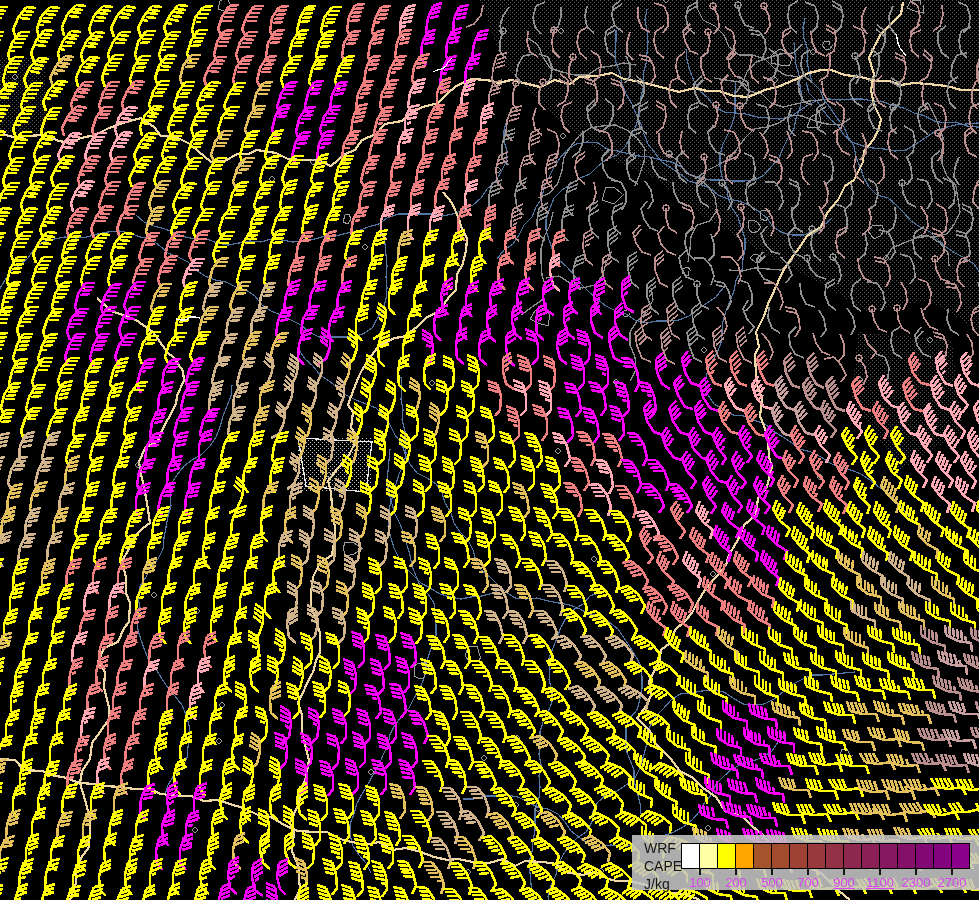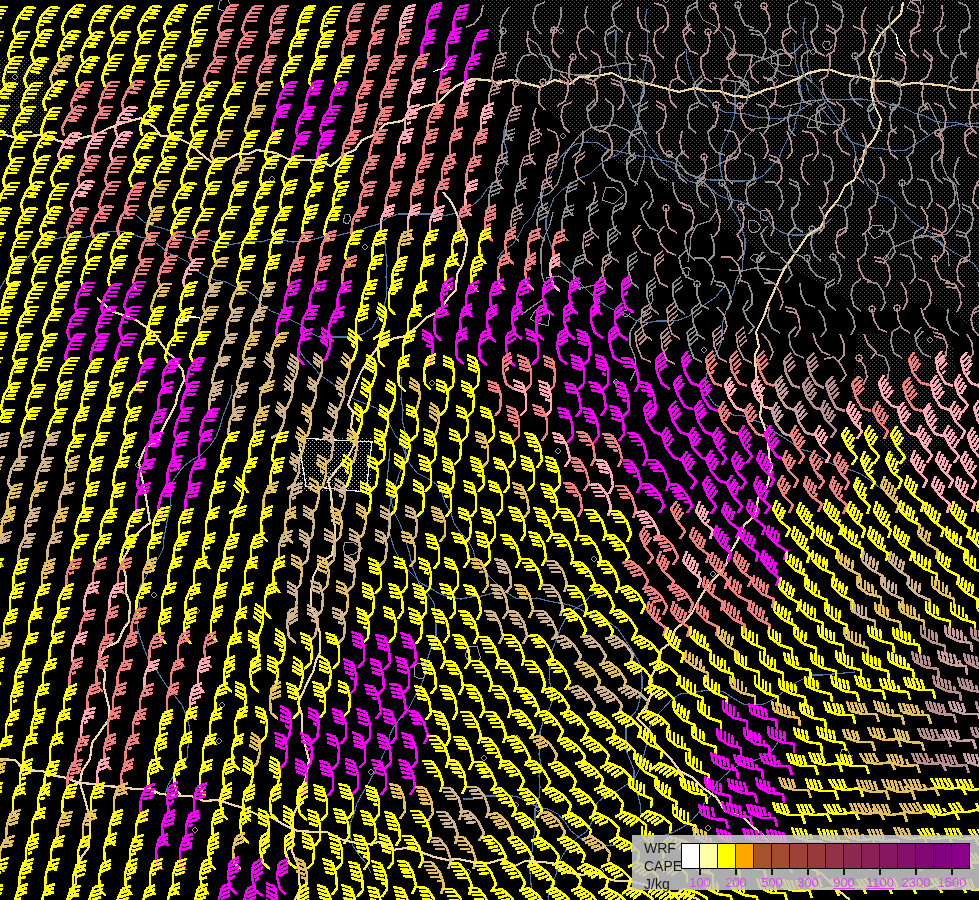--- a/index.html
+++ b/index.html
@@ -1682,23 +1682,23 @@
         <div class="cbcell" style="background: rgb(131, 3, 126);"></div>
         <div class="cbcell" style="background: rgb(139, 0, 139);"></div>
       </div>
   <div class="cbtick" style="left: 67px;"></div>
       <div class="cblab" style="left: 68px;">100</div>
       <div class="cbtick" style="left: 103px;"></div>
       <div class="cblab" style="left: 104px;">200</div>
       <div class="cbtick" style="left: 139px;"></div>
       <div class="cblab" style="left: 140px; text-align: right;">500</div>
       <div class="cbtick" style="left: 175px;"></div>
-      <div class="cblab" style="left: 176px;">300</div>
+      <div class="cblab" style="left: 176px;">700</div>
       <div class="cbtick" style="left: 211px;"></div>
       <div class="cblab" style="left: 212px; text-decoration: underline;">900</div>
       <div class="cbtick" style="left: 247px;"></div>
       <div class="cblab" style="left: 248px; text-decoration: underline;">1100</div>
       <div class="cbtick" style="left: 283px;"></div>
       <div class="cblab" style="left: 284px;">2300</div>
       <div class="cbtick" style="left: 319px;"></div>
-      <div class="cblab" style="left: 320px;">1500</div>
+      <div class="cblab" style="left: 320px;">2700</div>
     </div>
 </div>
 
 </body></html>

